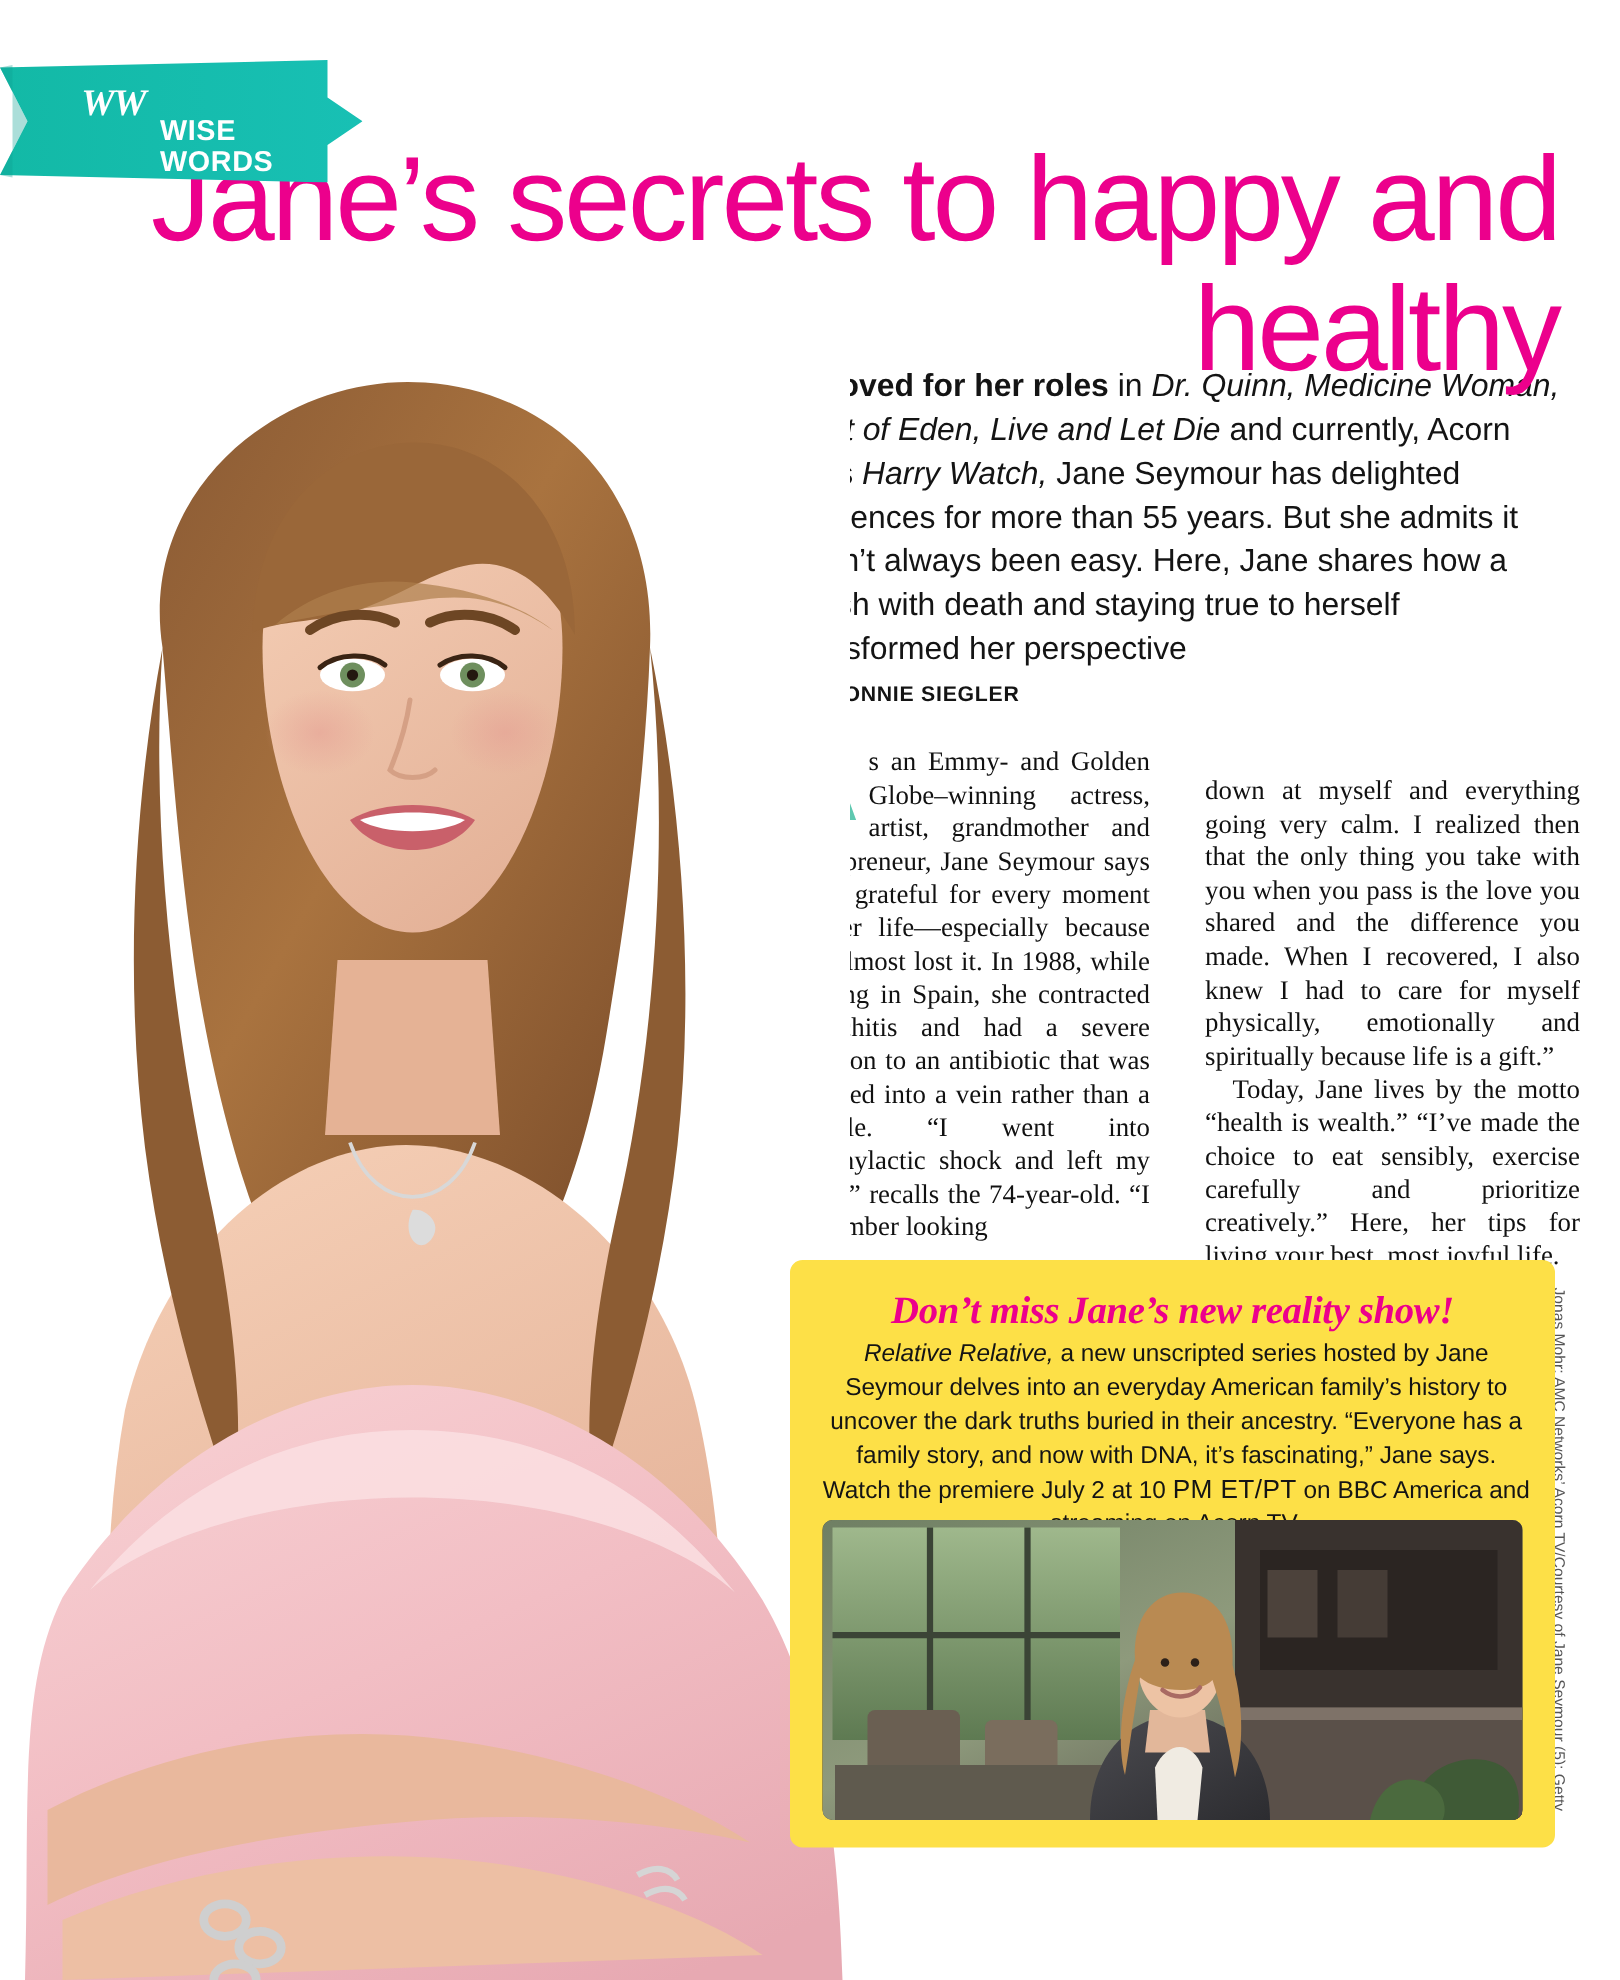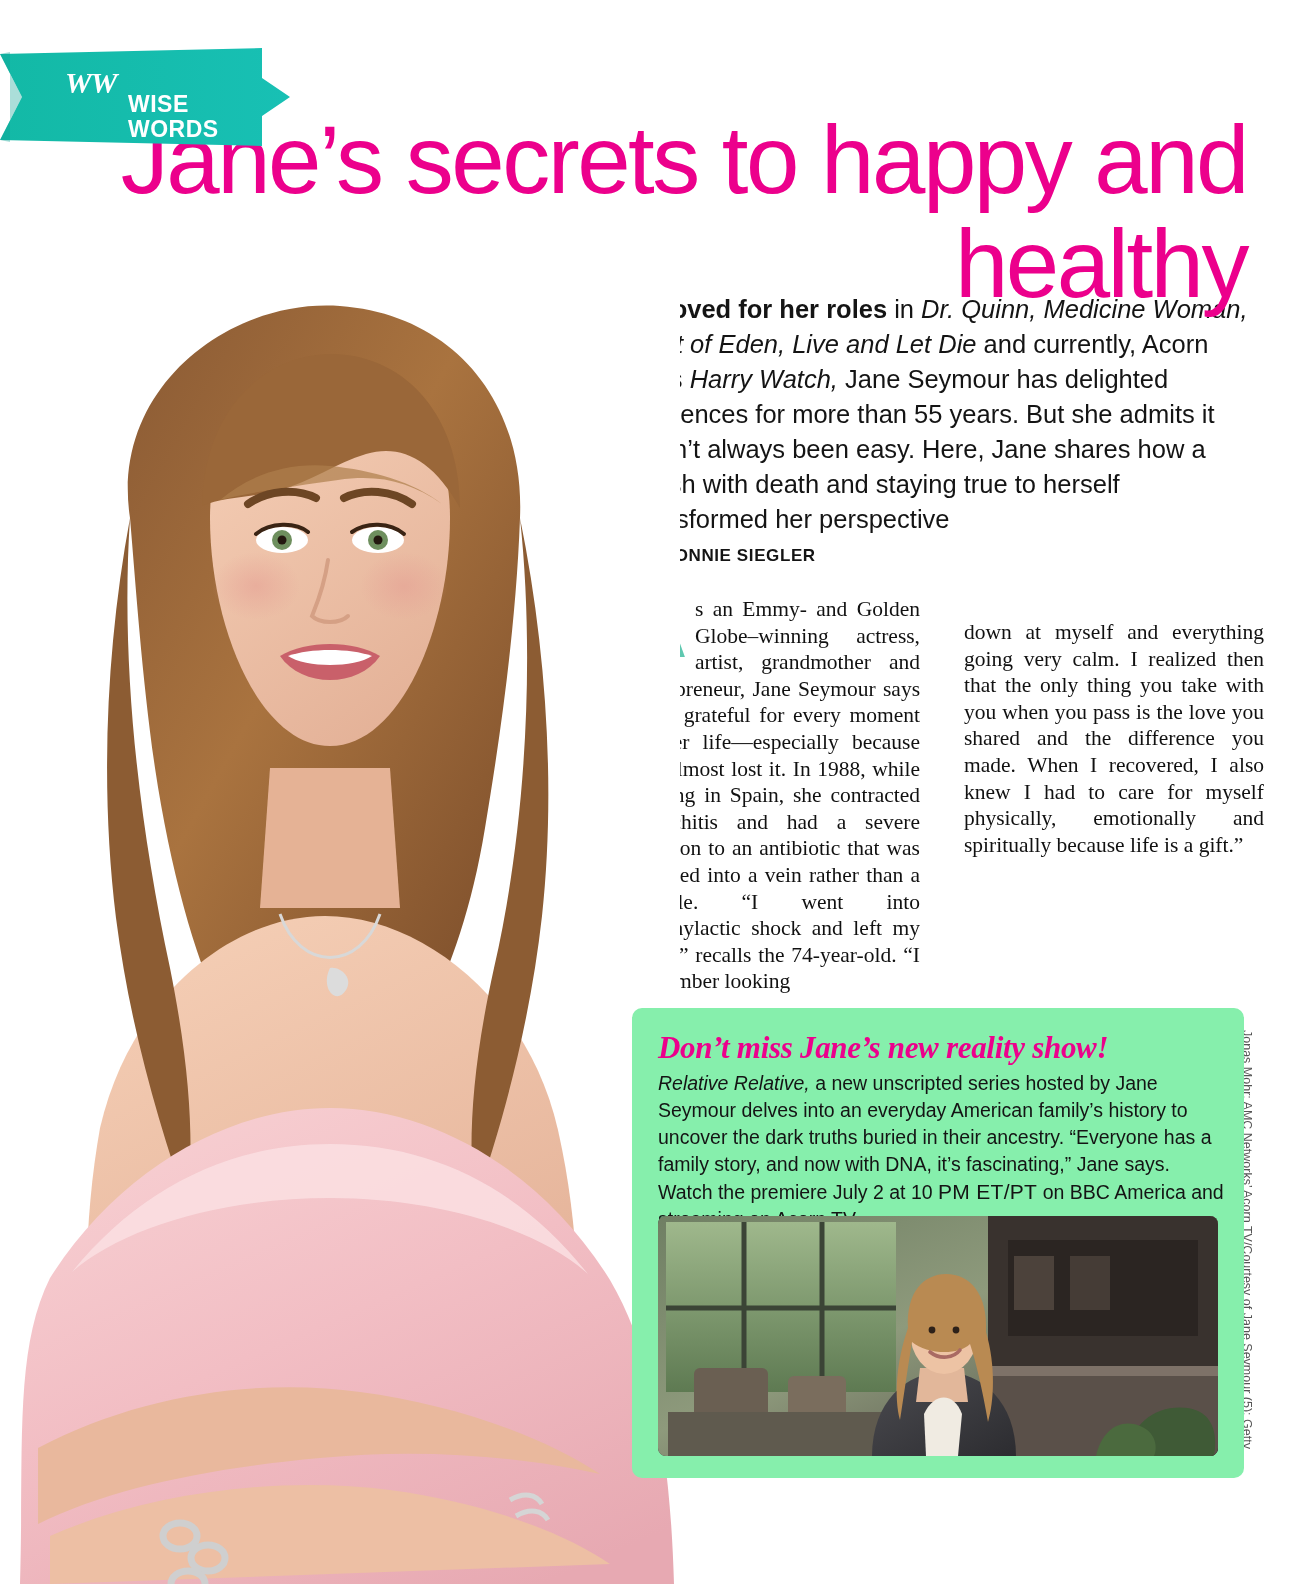--- a/index.html
+++ b/index.html
@@ -146,23 +146,24 @@
     shape-outside: polygon(0 0, 0 100%, 62px 100%, 18px 0);
   }
 
   
   .sidebar {
     position: absolute;
     left: 632px;
     top: 1008px;
     width: 612px;
     height: 470px;
-    background: #86efac;
+    background: #fde047;
     border-radius: 10px;
     z-index: 3;
+    text-align: center;
   }
   .sidebar-title {
     position: absolute;
     left: 26px;
     top: 22px;
     width: 560px;
     font-family: "Liberation Serif", serif;
     font-style: italic;
     font-weight: bold;
     font-size: 31px;
@@ -320,20 +321,21 @@
 <div class="byline">BY BONNIE SIEGLER</div>
 
 <div class="col col-left">
   <span class="dropcap">A</span>
   <span class="wrap-shape"></span>
   <p class="first">s an Emmy- and Golden Globe–winning actress, artist, grandmother and entrepreneur, Jane Seymour says she’s grateful for every moment in her life—especially because she almost lost it. In 1988, while filming in Spain, she contracted bronchitis and had a severe reaction to an antibiotic that was injected into a vein rather than a muscle. “I went into anaphylactic shock and left my body,” recalls the 74-year-old. “I remember looking</p>
 </div>
 
 <div class="col col-right">
   <p class="first">down at myself and everything going very calm. I realized then that the only thing you take with you when you pass is the love you shared and the difference you made. When I recovered, I also knew I had to care for myself physically, emotionally and spiritually because life is a gift.”</p>
+  <p>Today, Jane lives by the motto “health is wealth.” “I’ve made the choice to eat sensibly, exercise carefully and prioritize creatively.” Here, her tips for living your best, most joyful life.</p>
 </div>
 
 <div class="sidebar">
   <div class="sidebar-title">Don’t miss Jane’s new reality show!</div>
   <div class="sidebar-body">
     <i>Relative Relative,</i><span> a new unscripted series hosted by Jane Seymour delves into an everyday American family’s history to uncover the dark truths buried in their ancestry. “Everyone has a family story, and now with DNA, it’s fascinating,” Jane says. Watch the premiere July 2 at 10 </span><span class="smallcaps">PM ET/PT</span><span> on BBC America and streaming on Acorn TV.</span>
   </div>
 
   <div class="sidebar-photo">
     <svg width="560" height="240" viewBox="0 0 560 240" xmlns="http://www.w3.org/2000/svg">

